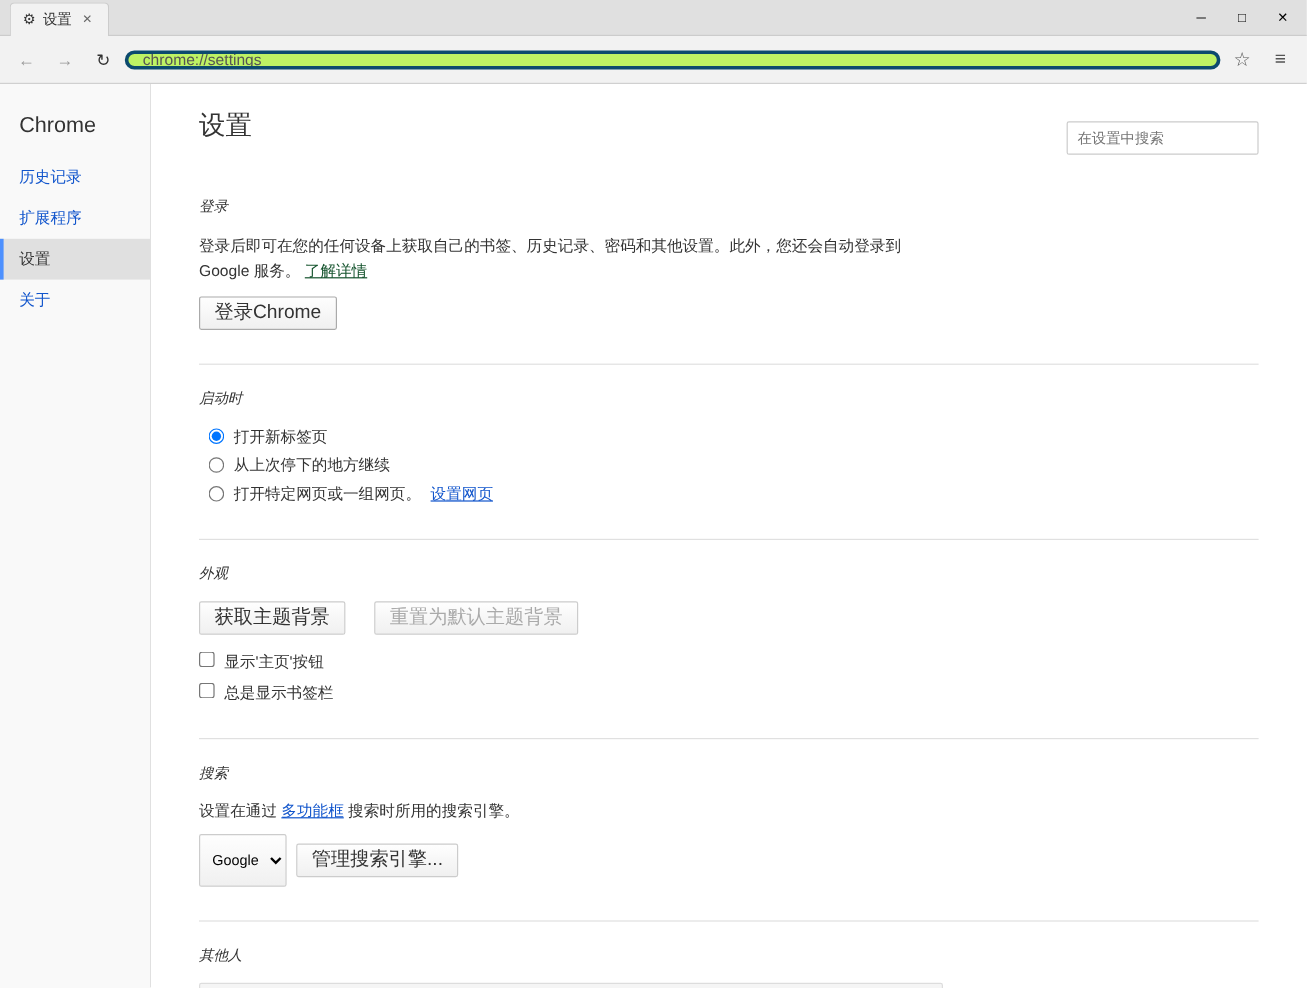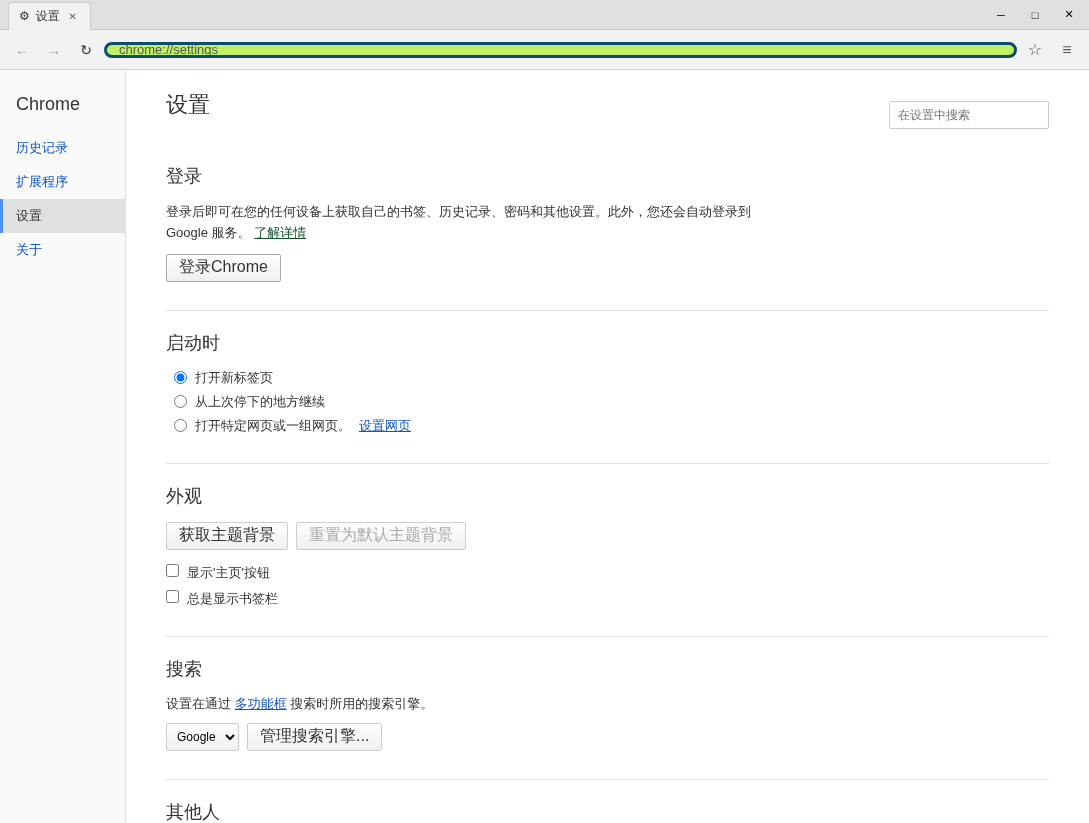--- a/index.html
+++ b/index.html
@@ -189,24 +189,25 @@
       align-items: center;
       justify-content: space-between;
       margin-bottom: 24px;
     }
 
     
     .section {
       margin-bottom: 28px;
     }
     .section-title {
-      font-size: 18px;
+      font-size: 12px;
       color: #333;
       font-weight: normal;
       margin-bottom: 14px;
+      font-style: italic;
     }
     .section-desc {
       font-size: 13px;
       color: #333;
       line-height: 1.6;
       margin-bottom: 10px;
       max-width: 600px;
     }
     .section-desc a {
       color: #14532d;
@@ -257,21 +258,21 @@
 
     
     .search-section-desc {
       font-size: 13px;
       color: #333;
       margin-bottom: 10px;
     }
     .search-section-desc a { color: #1155cc; text-decoration: underline; }
 
     .select-dropdown {
-      height: 28px;
+      height: 44px;
       border: 1px solid #ccc;
       background: linear-gradient(#fefefe, #f0f0f0);
       border-radius: 2px;
       font-size: 12px;
       padding: 0 6px;
       cursor: pointer;
       font-family: 'Microsoft YaHei', Arial, sans-serif;
     }
 
     
@@ -366,21 +367,21 @@
           <span>打开特定网页或一组网页。</span>
           <a>设置网页</a>
         </label>
       </div>
     </div>
 
     <hr style="border:none;border-top:1px solid #e0e0e0;margin-bottom:20px;">
 
     <div class="section">
       <h2 class="section-title">外观</h2>
-      <div style="display:flex;gap:8px;margin-bottom:14px;">
+      <div style="display:flex;gap:24px;margin-bottom:14px;">
         <button class="btn">获取主题背景</button>
         <button class="btn" disabled="">重置为默认主题背景</button>
       </div>
       <label class="checkbox-item">
         <input type="checkbox" style="">
         <span>显示'主页'按钮</span>
       </label>
       <label class="checkbox-item">
         <input type="checkbox" style="">
         <span>总是显示书签栏</span>

